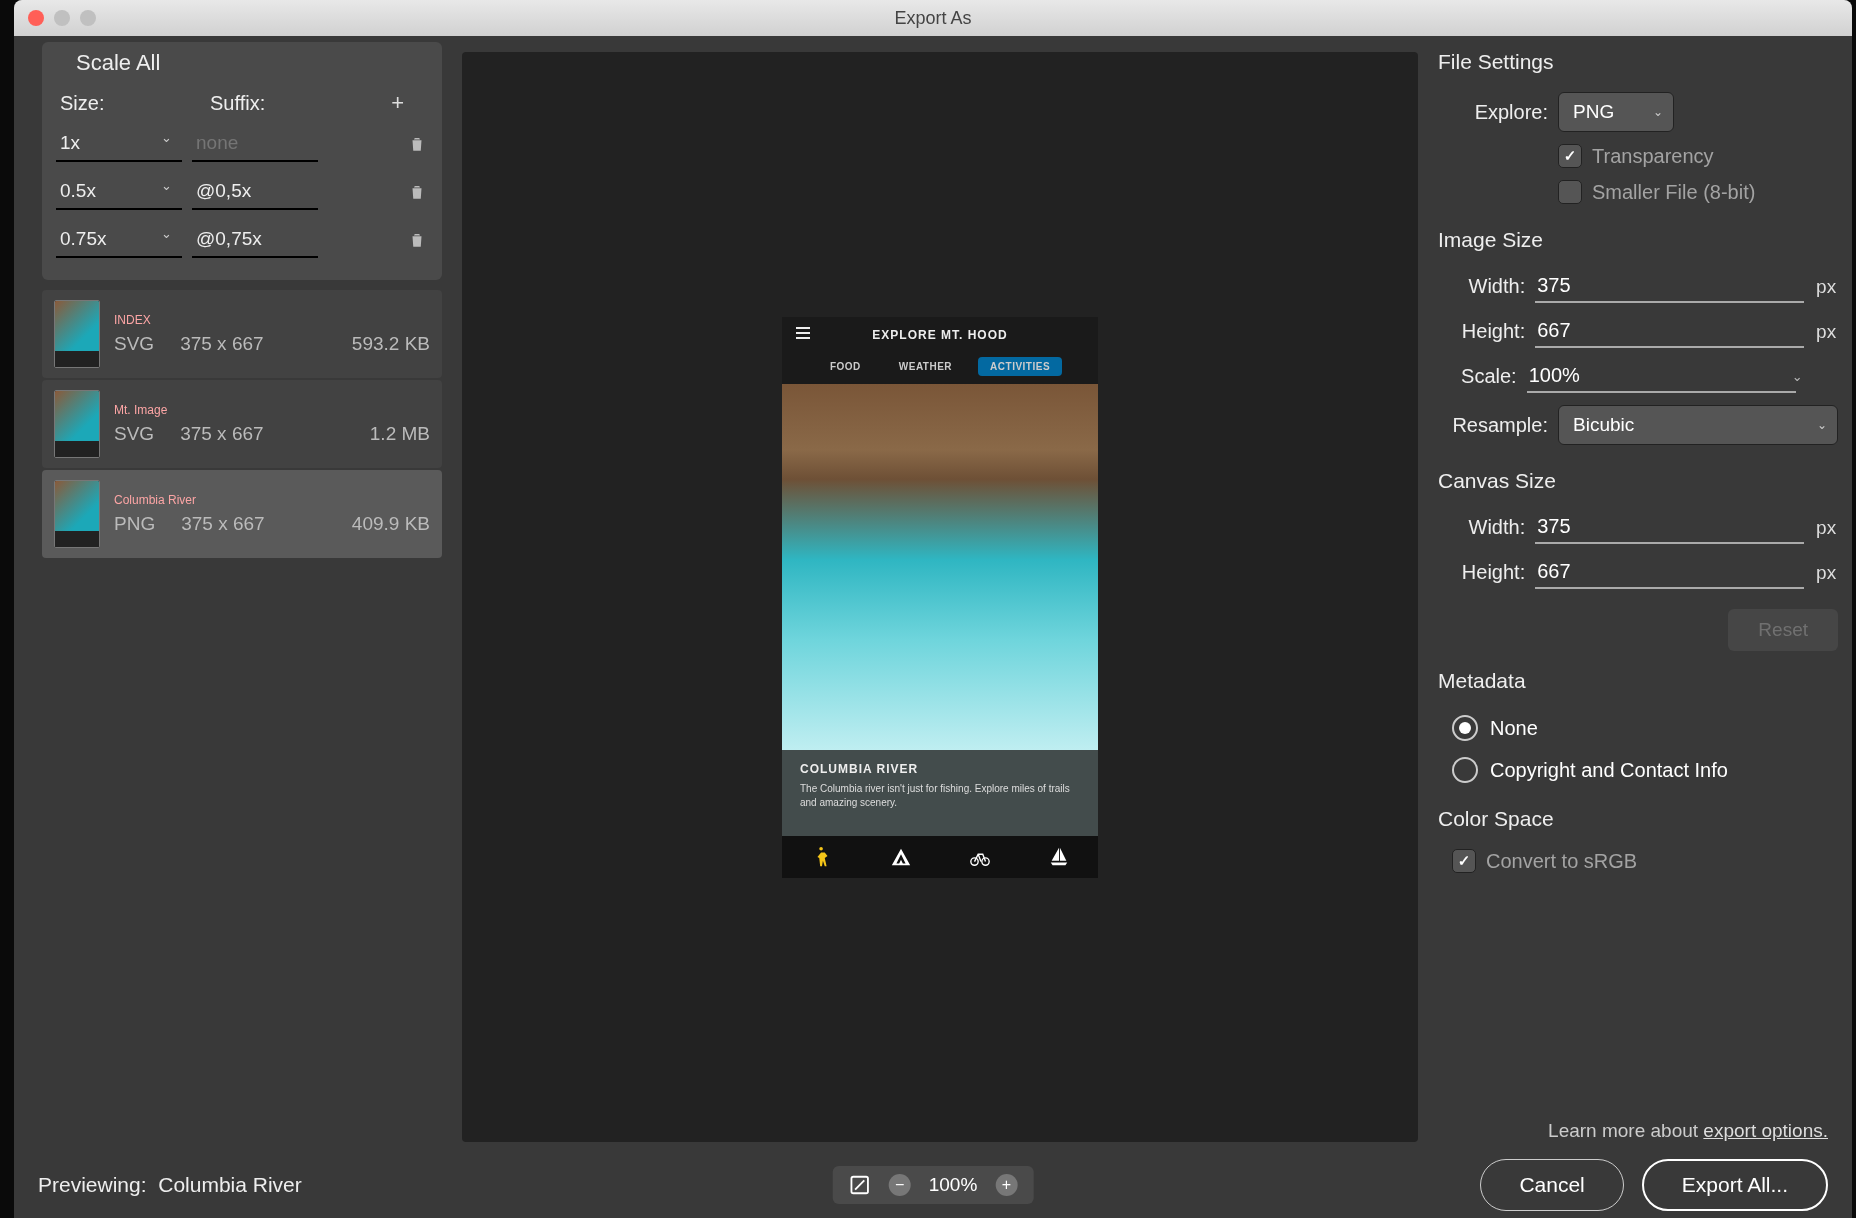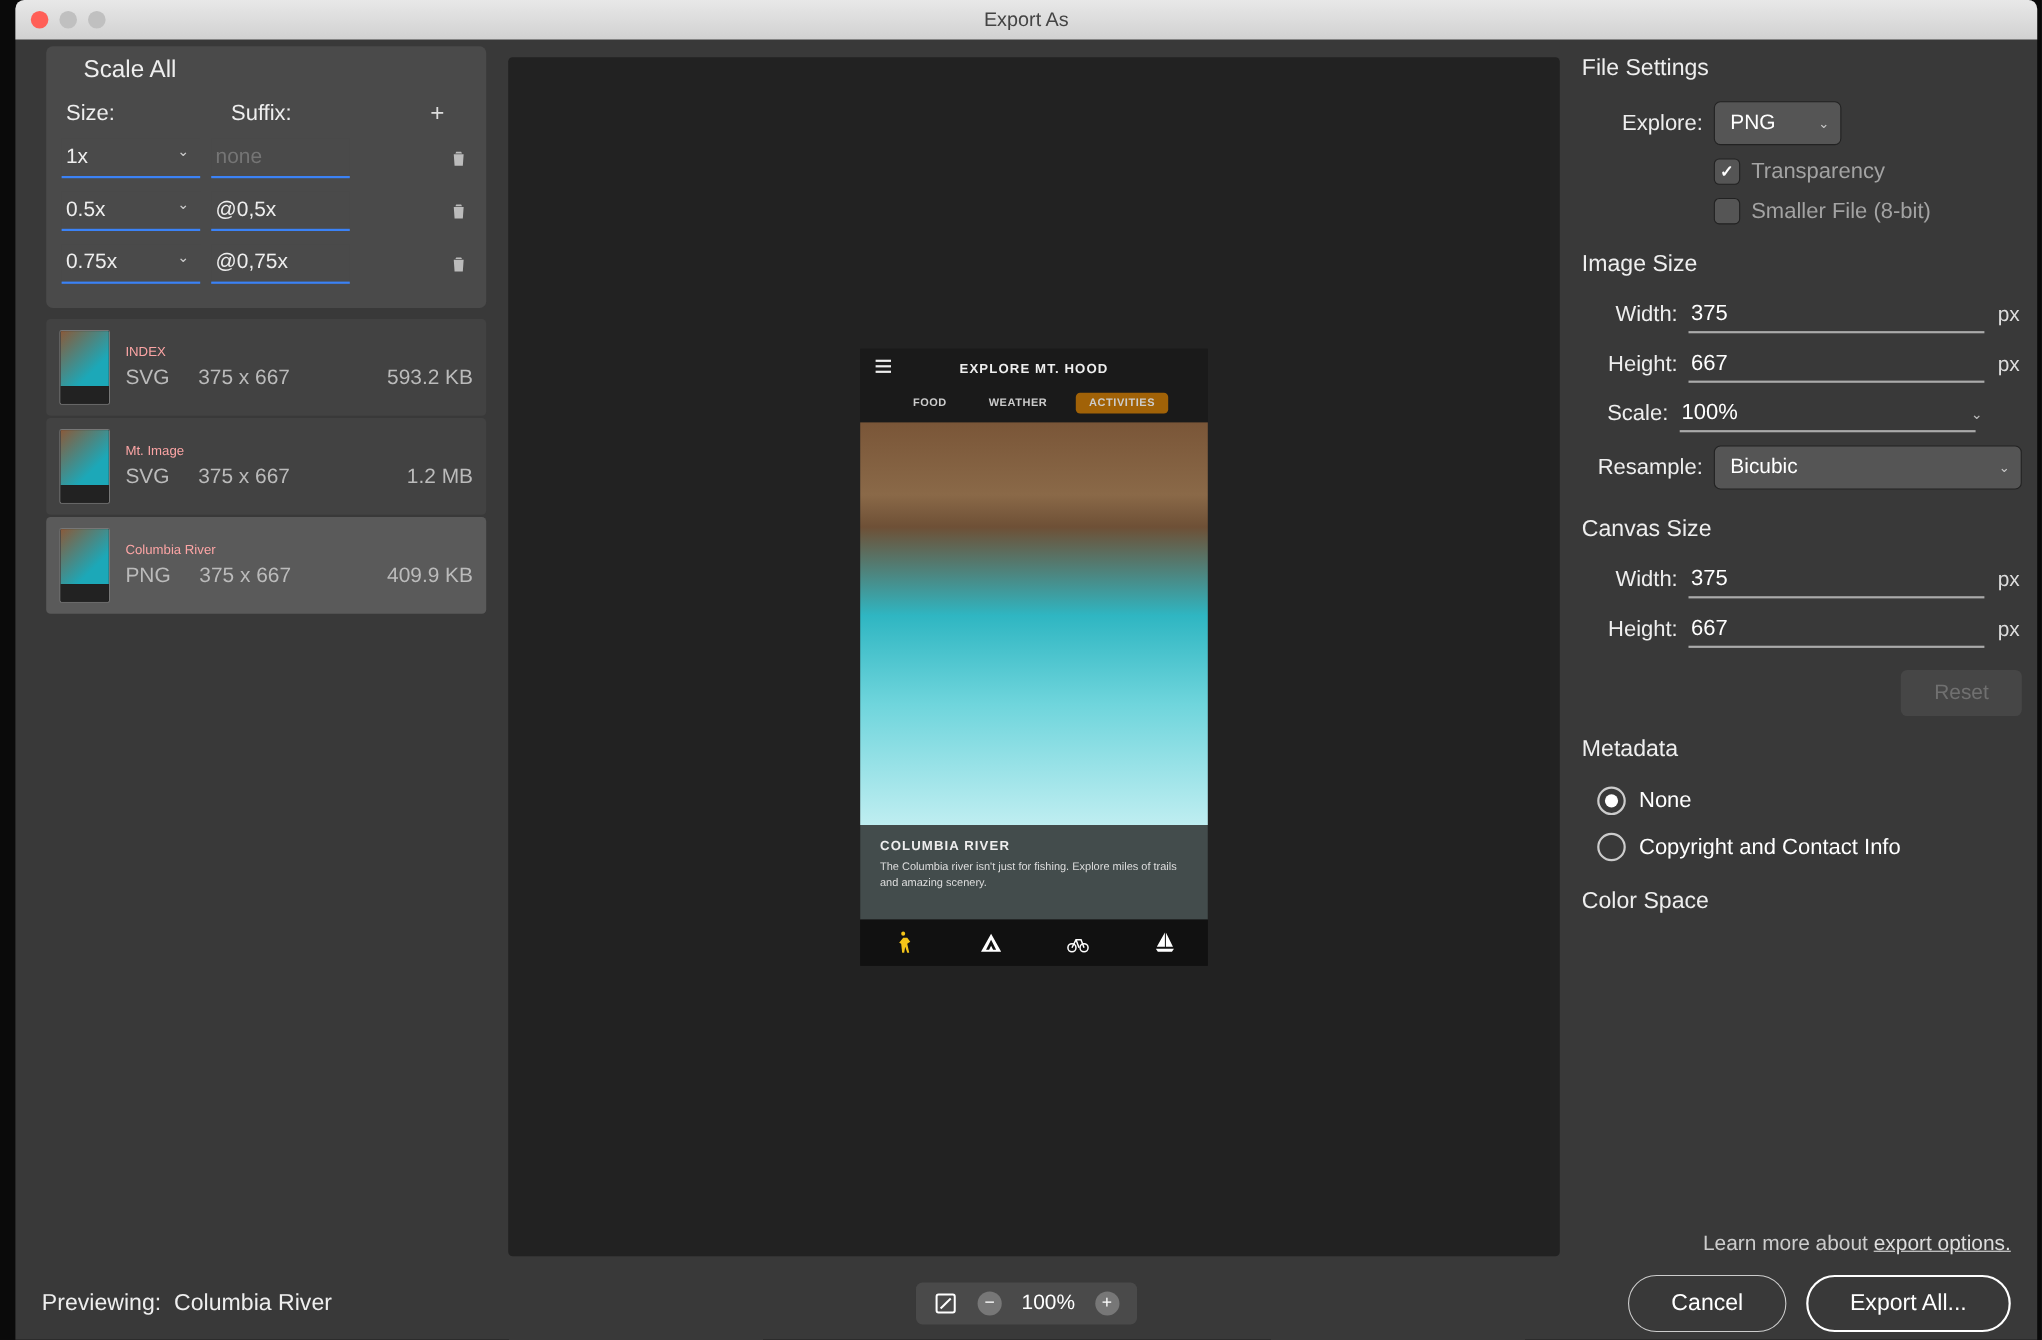--- a/index.html
+++ b/index.html
@@ -91,21 +91,21 @@
   .scale-row{
     display:flex;
     align-items:center;
     gap:18px;
     padding:6px 2px;
   }
   .scale-select, .suffix-input{
     width:118px;
     background:#4a4a4a;
     border:none;
-    border-bottom:2px solid #3b82f6;
+    border-bottom:2px solid #000000;
     color:#eee;
     font-size:19px;
     padding:6px 4px;
     outline:none;
     font-family:inherit;
   }
   .suffix-input{ width:118px;}
   .scale-select-wrap{ position:relative; width:118px;}
   .chev{ position:absolute; right:2px; top:4px; color:#ccc; font-size:13px; pointer-events:none;}
   .trash{
@@ -165,21 +165,21 @@
     position:relative;
     height:36px;
     font-size:12px;
     letter-spacing:1px;
     font-weight:700;
   }
   .hamb{ position:absolute; left:14px; top:10px; display:flex; flex-direction:column; gap:3px;}
   .hamb span{ width:14px; height:2px; background:#eee;}
   .mock-tabs{ display:flex; gap:14px; justify-content:center; padding:4px 0 8px 0; font-size:10px; font-weight:700; letter-spacing:0.5px;}
   .mtab{ padding:4px 12px; color:#ccc; border-radius:4px;}
-  .mtab.active{ background:#a16207;}
+  .mtab.active{ background:#0369a1;}
   .mock-img{
     flex:1;
     background: linear-gradient(180deg,
       #7a5638 0%, #8a6948 18%, #6e5036 26%,
       #2fb6c2 48%, #6fd5dc 70%, #bfeef1 100%);
     position:relative;
   }
   .mock-foot{
     height:86px; background:rgba(70,80,80,0.92);
     padding:12px 18px; box-sizing:border-box;
@@ -476,20 +476,24 @@
         <div class="radio-row">
           <span class="radio selected"></span>
           <span>None</span>
         </div>
         <div class="radio-row">
           <span class="radio"></span>
           <span>Copyright and Contact Info</span>
         </div>
 
         <div class="r-section-title" style="margin-top:18px">Color Space</div>
+        <div class="chk-row noindent" style="margin-left:14px">
+          <span class="chk checked"></span>
+          <span>Convert to sRGB</span>
+        </div>
 
         <div class="learn-row">
           <span>Learn more about </span><a>export options.</a>
         </div>
       </div>
     </div>
 
     <div class="bottom-bar">
       <div class="preview-label">
         <span>Previewing:</span>&nbsp;

